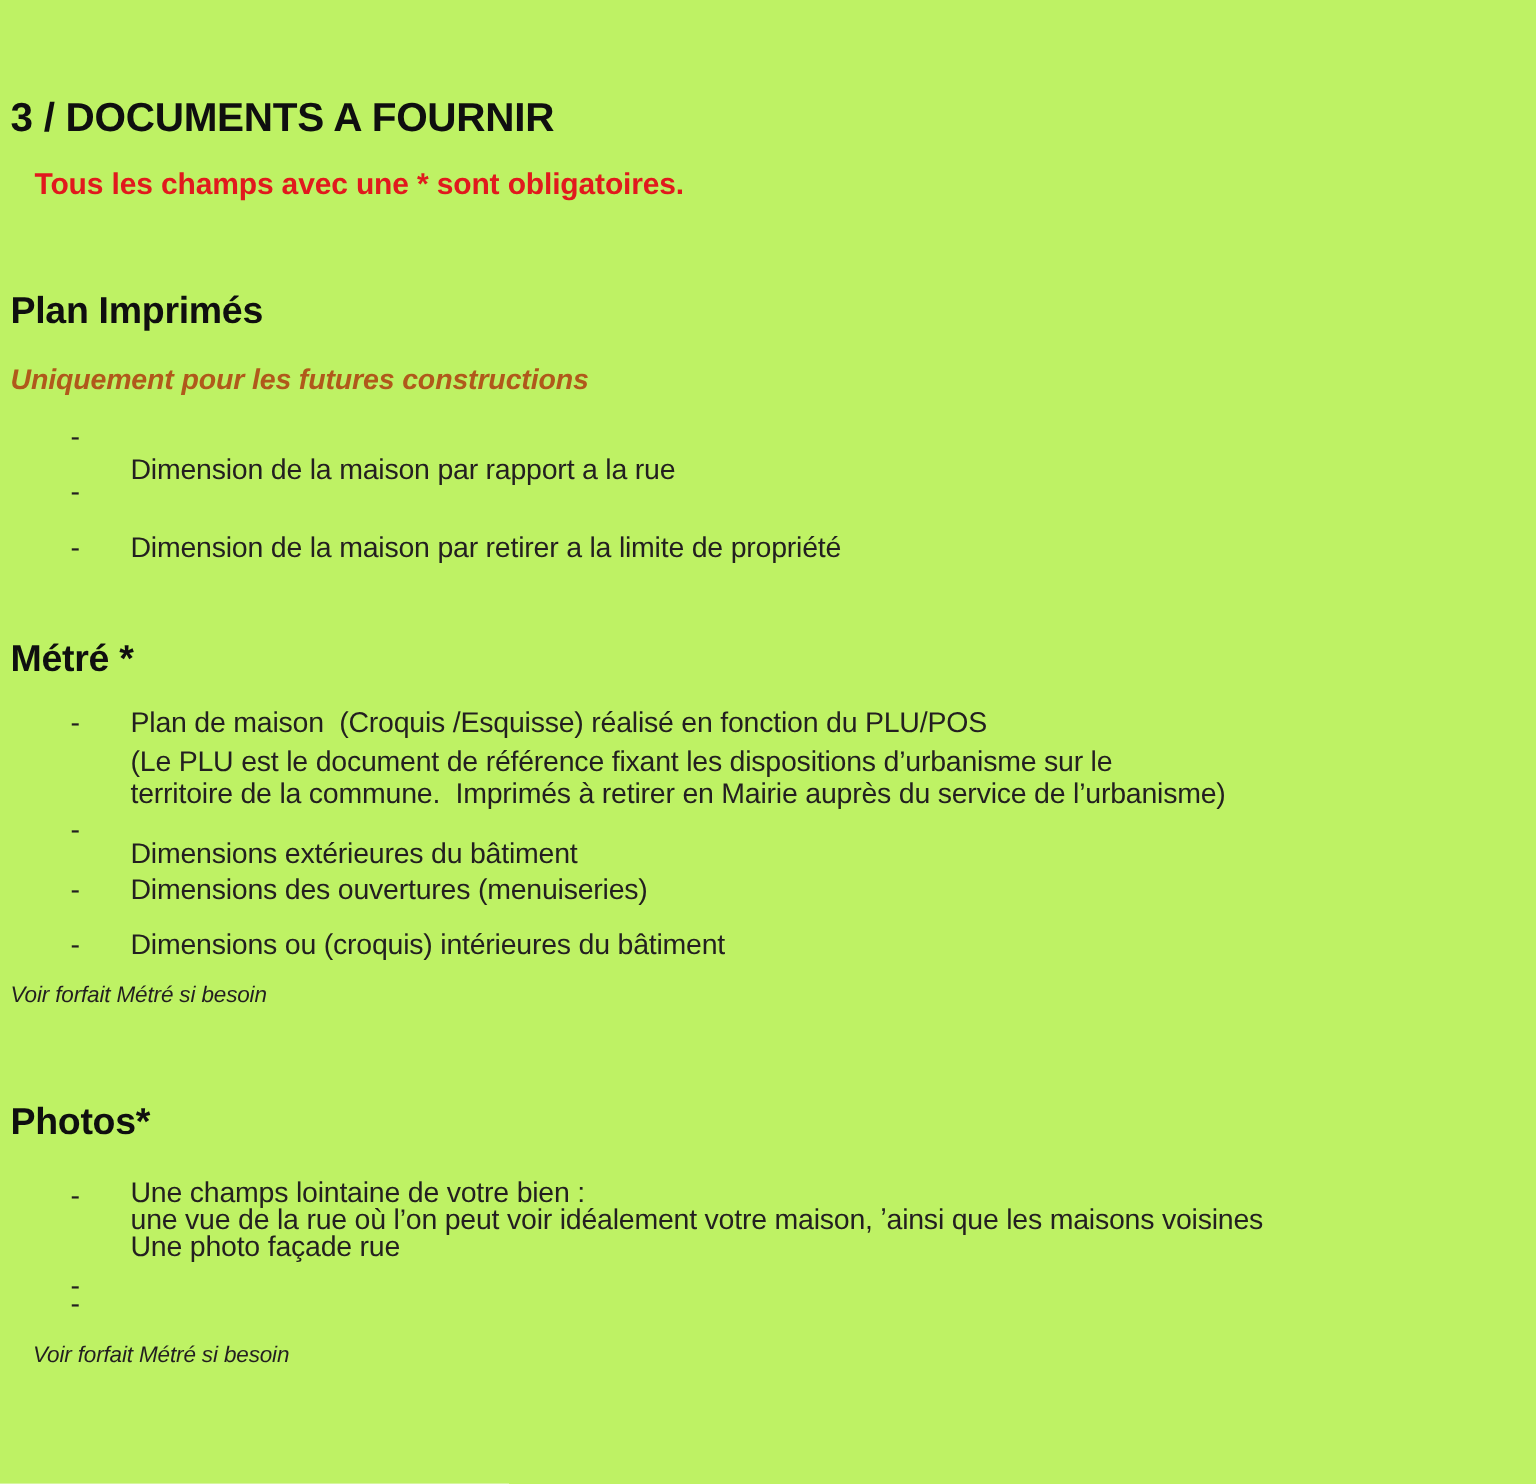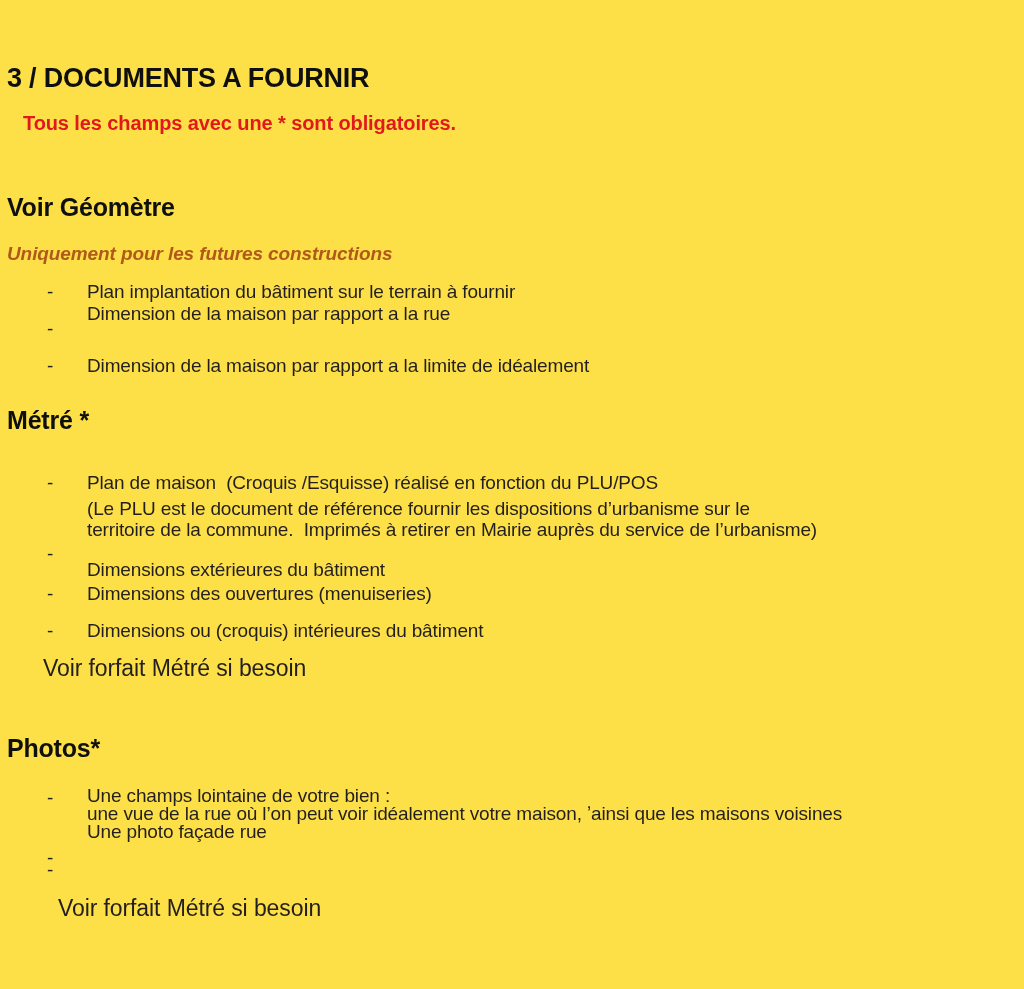--- a/index.html
+++ b/index.html
@@ -13,21 +13,21 @@
     position: relative;
     font-family: "Liberation Sans", sans-serif;
     color: #000000;
     overflow: hidden;
   }
   .page {
     position: absolute;
     left: 0; top: 0;
     width: 1024px;
     height: 989px;
-    background: #fde047;
+    background: #bef264;
   }
   .abs { position: absolute; white-space: pre; }
 
   
   .doc-title {
     left: 7px; top: 63px;
     font-size: 27px;
     font-weight: bold;
     letter-spacing: -0.2px;
     color: #0f0f0f;
@@ -39,21 +39,21 @@
     letter-spacing: -0.1px;
     margin-left: 16px;
   }
   .section-heading {
     font-size: 25px;
     font-weight: bold;
     letter-spacing: -0.2px;
     color: #0f0f0f;
   }
   .h-geometre { left: 7px; top: 193px; }
-  .h-metre    { left: 7px; top: 406px; }
+  .h-metre    { left: 7px; top: 425px; }
   .h-photos   { left: 7px; top: 734px; }
 
   .subtitle-italic {
     left: 7px; top: 243px;
     font-size: 19px;
     font-weight: bold;
     font-style: italic;
     letter-spacing: -0.1px;
   }
 
@@ -71,55 +71,54 @@
   }
   .cont-text {
     font-size: 19px;
     color: #231f20;
     left: 87px;
     letter-spacing: -0.15px;
   }
 
   
   .note-italic {
-    font-size: 23px;
+    font-size: 15px;
+    font-style: italic;
     color: #231f20;
     letter-spacing: -0.1px;
-    margin-left: 36px;
   }
   .note-1 { left: 7px;  top: 655px; }
   .note-2 { left: 22px; top: 895px; }
 </style>
 </head>
 <body>
 
 <div class="page">
 
   <div class="abs doc-title">3 / DOCUMENTS A FOURNIR</div>
 
   <div class="abs mandatory-note" style="color:#e1191d;">Tous les champs avec une * sont obligatoires.</div>
 
-  <div class="abs section-heading h-geometre">Voir Géomètre</div>
+  <div class="abs section-heading h-geometre">Plan Imprimés</div>
 
   <div class="abs subtitle-italic" style="color:#b0591b;">Uniquement pour les futures constructions</div>
 
   <div class="abs bullet-dash" style="top:281px;">-</div>
-  <div class="abs bullet-text" style="top:281px;">Plan implantation du bâtiment sur le terrain à fournir</div>
 
   <div class="abs bullet-dash" style="top:318px;">-</div>
   <div class="abs bullet-text" style="top:303px;">Dimension de la maison par rapport a la rue</div>
 
   <div class="abs bullet-dash" style="top:355px;">-</div>
-  <div class="abs bullet-text" style="top:355px;">Dimension de la maison par rapport a la limite de idéalement</div>
+  <div class="abs bullet-text" style="top:355px;">Dimension de la maison par retirer a la limite de propriété</div>
 
   <div class="abs section-heading h-metre">Métré *</div>
 
   <div class="abs bullet-dash" style="top:472px;">-</div>
   <div class="abs bullet-text" style="top:472px;text-align:right;">Plan de maison  (Croquis /Esquisse) réalisé en fonction du PLU/POS</div>
-  <div class="abs cont-text" style="top:498px;">(Le PLU est le document de référence fournir les dispositions d’urbanisme sur le</div>
+  <div class="abs cont-text" style="top:498px;">(Le PLU est le document de référence fixant les dispositions d’urbanisme sur le</div>
   <div class="abs cont-text" style="top:519px;">territoire de la commune.  Imprimés à retirer en Mairie auprès du service de l’urbanisme)</div>
 
   <div class="abs bullet-dash" style="top:543px;">-</div>
   <div class="abs bullet-text" style="top:559px;">Dimensions extérieures du bâtiment</div>
 
   <div class="abs bullet-dash" style="top:583px;">-</div>
   <div class="abs bullet-text" style="top:583px;">Dimensions des ouvertures (menuiseries)</div>
 
   <div class="abs bullet-dash" style="top:620px;">-</div>
   <div class="abs bullet-text" style="top:620px;text-align:right;">Dimensions ou (croquis) intérieures du bâtiment</div>

